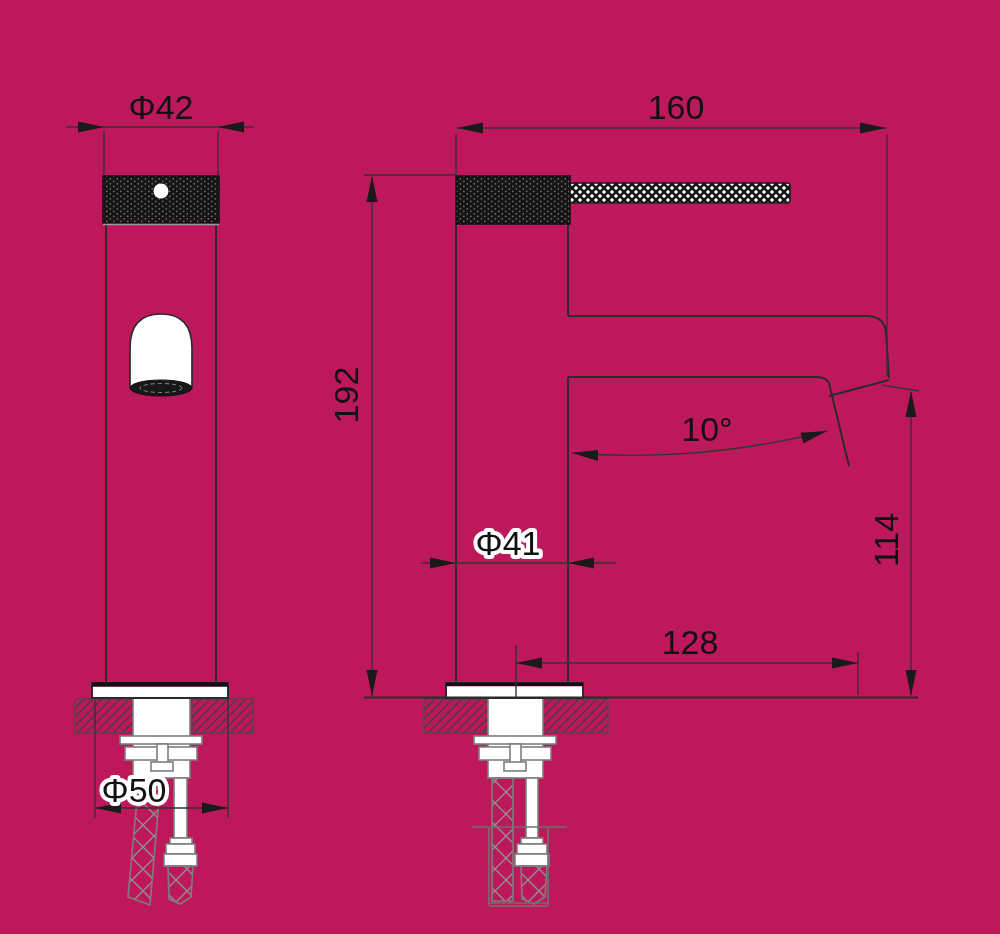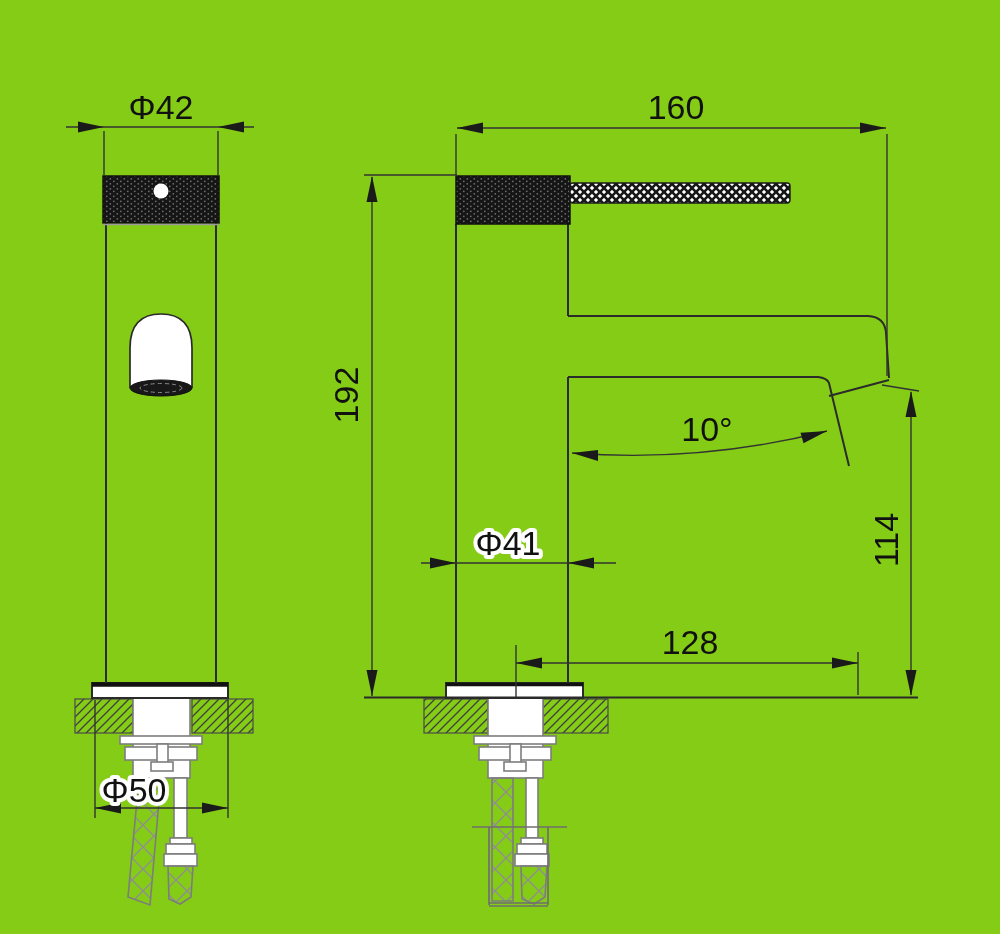--- a/index.html
+++ b/index.html
@@ -1,16 +1,16 @@
 <!DOCTYPE html>
 <html><head>
 <meta charset="utf-8">
 <style>
   html,body{margin:0;padding:0;background:#ffffff;}
-  .page{width:1000px;height:934px;background:#84cc16;overflow:hidden;position:relative;}
+  .page{width:1000px;height:934px;background:#be185d;overflow:hidden;position:relative;}
   svg{display:block;}
   text{font-family:"Liberation Sans","DejaVu Sans",sans-serif;fill:#111111;}
   .dimtxt{font-size:34px;}
   .halo{paint-order:stroke;stroke:#ffffff;stroke-width:8px;stroke-linejoin:round;}
 </style>
 </head>
 <body>
 
 <div class="page">
 <svg width="1000" height="934" viewBox="0 0 1000 934">

